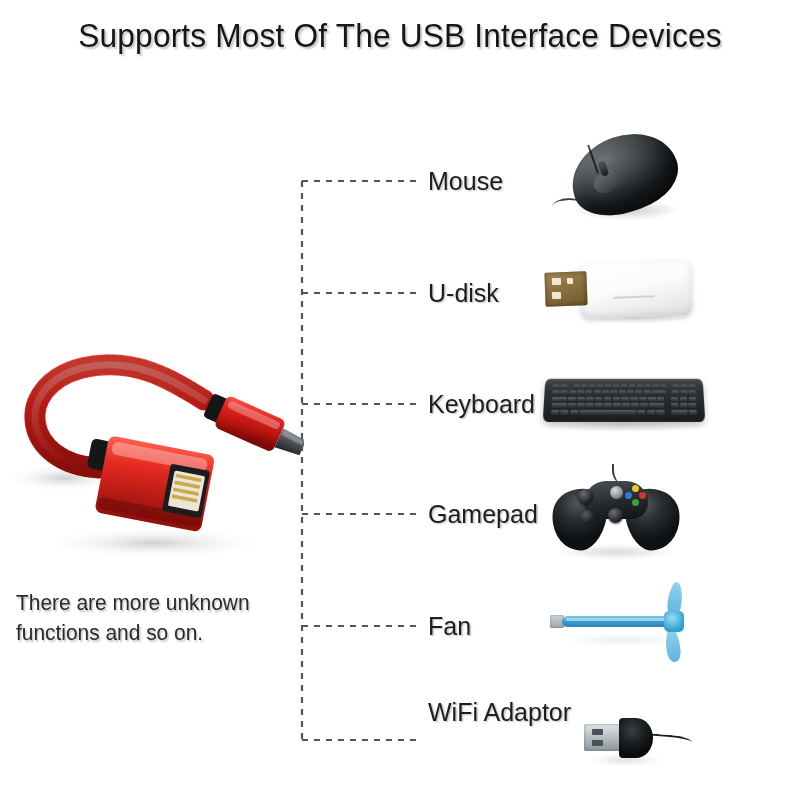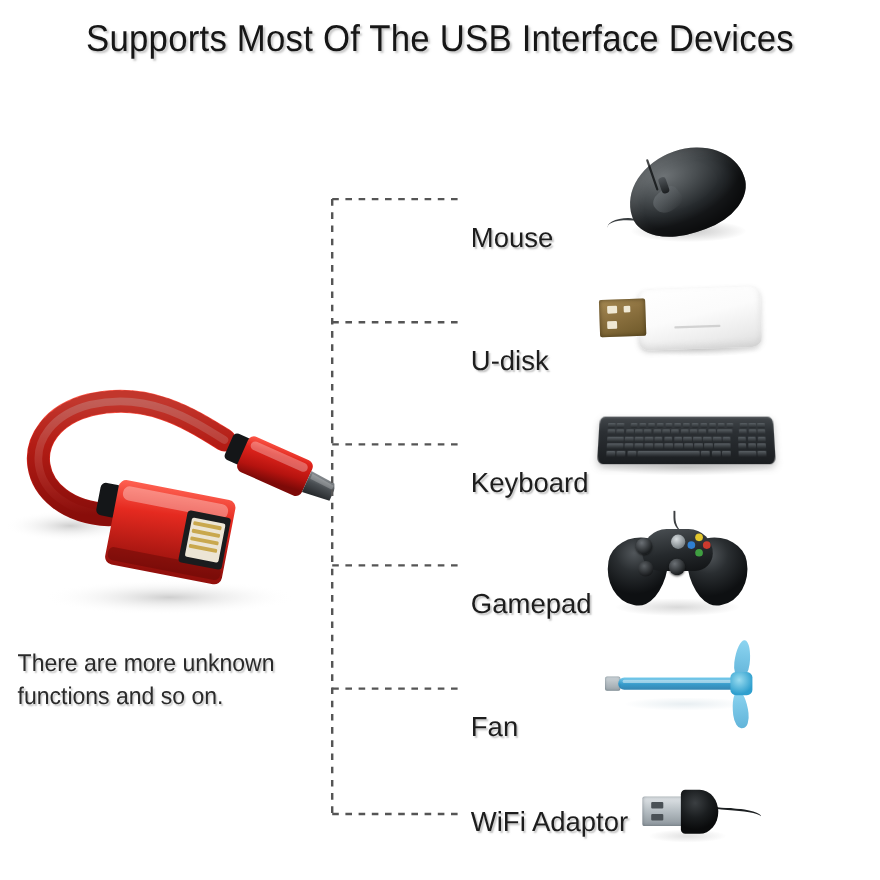--- a/index.html
+++ b/index.html
@@ -62,21 +62,20 @@
   
   .row-label {
     position: absolute;
     left: 428px;
     font-family: "Liberation Sans", sans-serif;
     font-size: 25px;
     color: #1d1d1d;
     white-space: nowrap;
     text-shadow: 1.5px 1.5px 1.5px rgba(165,165,165,0.65);
     transform: translateY(-50%);
-    margin-top: 36px;
   }
 
   
   .device {
     position: absolute;
     transform: translateY(-50%);
   }
 
   
   .mouse-wrap { width: 150px; height: 100px; }

